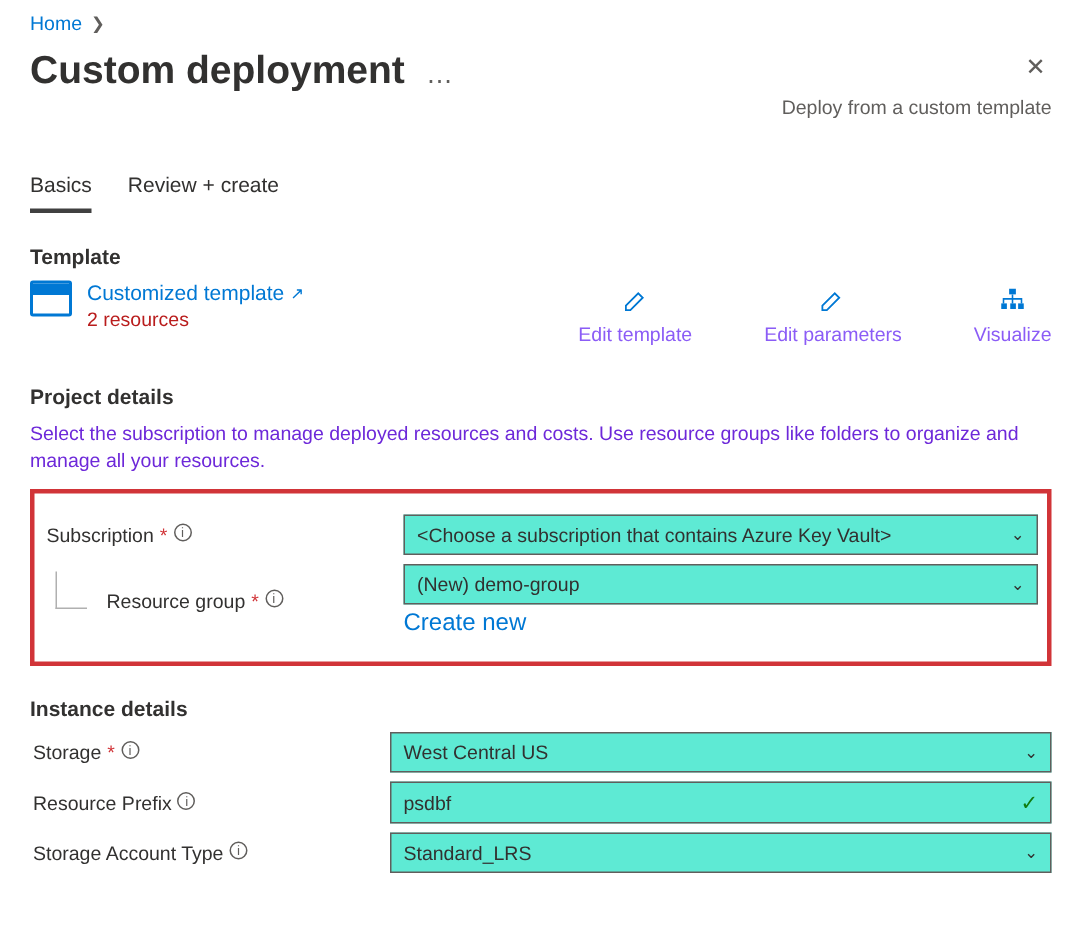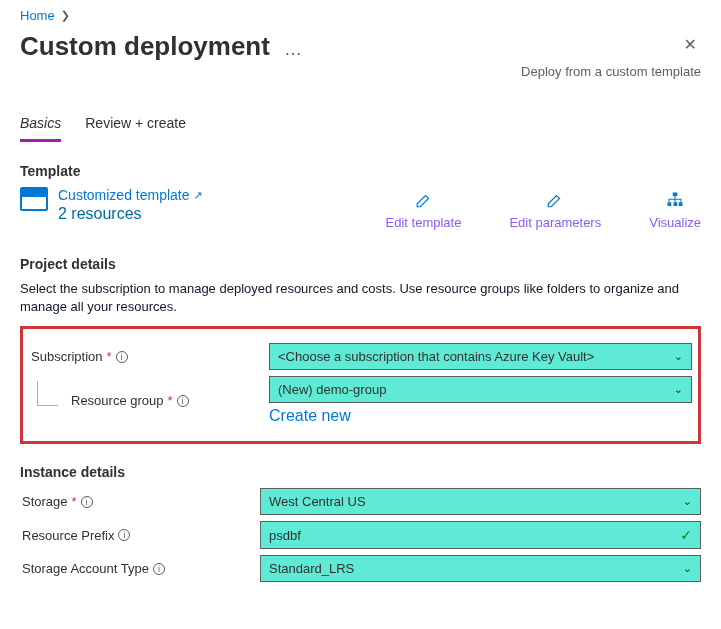--- a/index.html
+++ b/index.html
@@ -16,35 +16,35 @@
   .breadcrumb a { color:#0078d4; text-decoration:none; }
   .chev { color:#605e5c; font-size:11px; }
   .title-row { display:flex; align-items:center; justify-content:space-between; margin-top:4px;}
   .title-left { display:flex; align-items:baseline; gap:10px;}
   h1 { font-size:26px; font-weight:600; margin:4px 0 0 0; }
   .ellipsis { color:#605e5c; font-size:18px; padding:0 4px;}
   .close-x { font-size:16px; color:#605e5c; cursor:pointer; padding:4px;}
   .subtitle { color:#605e5c; font-size:13px; margin-top:2px;text-align:right;}
   .tabs { display:flex; gap:24px; margin-top:30px; border-bottom:1px solid transparent;}
   .tab { padding:6px 0 8px 0; font-size:14px; cursor:pointer; color:#323130; }
-  .tab.active { font-weight:400; border-bottom:3px solid #a21caf;font-style:italic; }
+  .tab.active { font-weight:400; border-bottom:3px solid #404040; }
   .section-title { font-weight:600; font-size:14px; margin-top:20px; margin-bottom:8px;}
   .template-row { display:flex; align-items:flex-start; justify-content:space-between; }
   .template-left { display:flex; gap:10px; align-items:flex-start;}
   .tmpl-icon { width:28px; height:24px; border:2px solid #0078d4; border-radius:2px; position:relative; background:linear-gradient(to bottom,#0078d4 0 40%, #fff 40%);}
   .tmpl-link { color:#0078d4; font-size:14px; display:flex; align-items:center; gap:4px;}
-  .tmpl-sub { color:#0369a1; font-size:16px; margin-top:2px;}
+  .tmpl-sub { color:#b91c1c; font-size:13px; margin-top:2px;}
   .actions { display:flex; gap:48px; align-items:flex-start; padding-top:4px;}
   .action { display:flex; flex-direction:column; align-items:center; gap:6px; color:#8b5cf6; font-size:13px; cursor:pointer;}
   .action svg { width:18px; height:18px; stroke:#0078d4; fill:none; stroke-width:1.6;}
   .action.visualize svg { stroke:none; fill:#0078d4; }
-  .proj-desc { color:#0f172a; font-size:13px; margin-top:6px; line-height:1.4;}
+  .proj-desc { color:#6d28d9; font-size:13px; margin-top:6px; line-height:1.4;}
   .highlight-box { border:3px solid #d13438; padding:8px 6px 10px 6px; margin-top:10px;}
   .field-row { display:flex; align-items:center; margin:6px 0; }
-  .field-label { width:240px; display:flex; align-items:center; gap:4px; font-size:13px; color:#323130; padding-left:2px;}
+  .field-label { width:240px; display:flex; align-items:flex-start; gap:4px; font-size:13px; color:#323130; padding-left:2px;}
   .field-label.indented { padding-left:42px; position:relative;}
   .field-label.indented::before { content:""; position:absolute; left:8px; top:-12px; width:20px; height:24px; border-left:1px solid #b0b0b0; border-bottom:1px solid #b0b0b0; }
   .req { color:#d13438; }
   .info-icon { width:12px; height:12px; border:1px solid #605e5c; border-radius:50%; font-size:9px; display:inline-flex; align-items:center; justify-content:center; color:#605e5c;}
   .field-control { flex:1; }
   .select { display:flex; justify-content:space-between; align-items:center; border:1px solid #605e5c; padding:5px 8px; font-size:13px; background:#5eead4; cursor:pointer;}
   .select .chev-down { font-size:11px; color:#323130;}
   .link-small { color:#0078d4; font-size:16px; margin-top:4px; display:inline-block; cursor:pointer;}
   .plain-fields { margin-top:6px; }
   .ext-icon { font-size:11px;}

